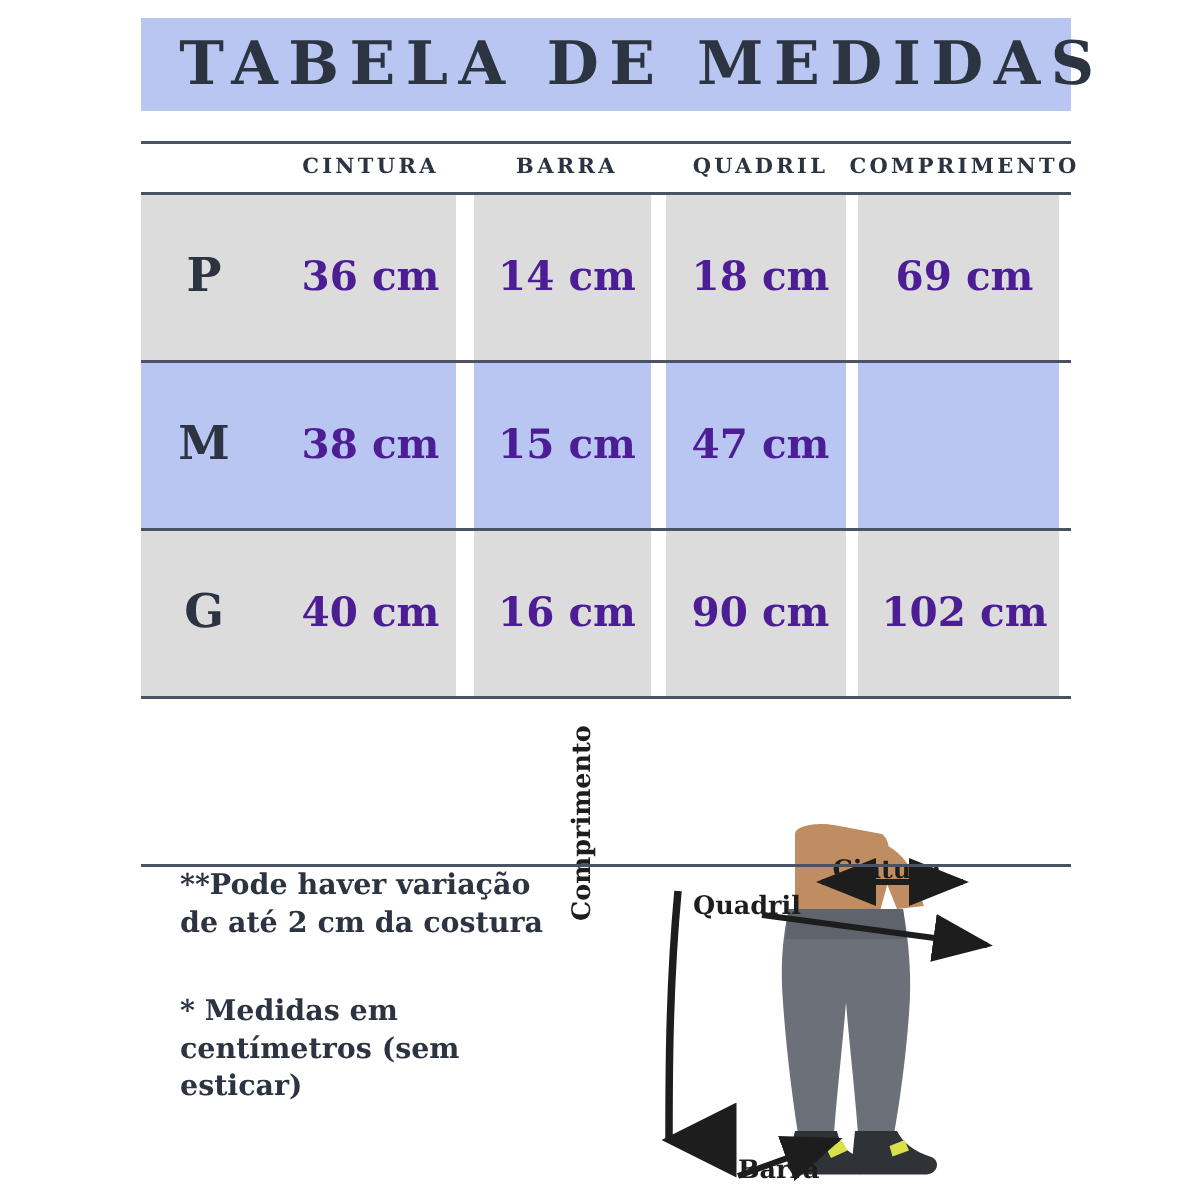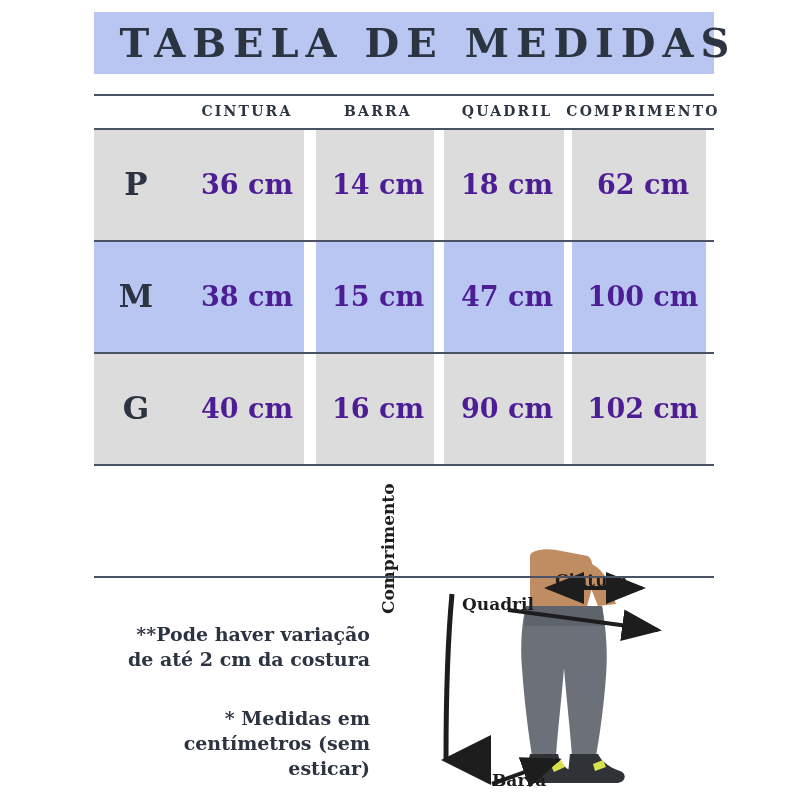--- a/index.html
+++ b/index.html
@@ -119,27 +119,26 @@
     background: #4a5263;
     z-index: 5;
   }
 
   
   .notes {
     position: absolute;
     left: 120px;
     top: 578px;
     width: 250px;
-    text-align: right;
+    text-align: left;
     font-family: "DejaVu Serif", serif;
     font-weight: 700;
     font-size: 19px;
     line-height: 25px;
     color: #2c3442;
-    margin-top: 44px;
   }
   .notes .note2 { margin-top: 34px; }
 
   
   .illus {
     position: absolute;
     left: 380px;
     top: 548px;
     width: 420px;
     height: 252px;
@@ -200,44 +199,41 @@
       <div class="cell c-1">
           <span class="val-label">36 cm</span>
         </div>
       <div class="cell c-2">
           <span class="val-label">14 cm</span>
         </div>
       <div class="cell c-3">
           <span class="val-label">18 cm</span>
         </div>
       <div class="cell c-4">
-          <span class="val-label">62 cm</span>
+          <span class="val-label">69 cm</span>
         </div>
     </div>
 
     <div class="row">
       <div class="band" style="left:0px;   width:86px;  background:#b9c6f2;"></div>
       <div class="band" style="left:86px;  width:124px; background:#b9c6f2;"></div>
       <div class="band" style="left:222px; width:118px; background:#b9c6f2;"></div>
       <div class="band" style="left:350px; width:120px; background:#b9c6f2;"></div>
       <div class="band" style="left:478px; width:134px; background:#b9c6f2;"></div>
       <div class="cell c-size">
           <span class="size-label">M</span>
         </div>
       <div class="cell c-1">
           <span class="val-label">38 cm</span>
         </div>
       <div class="cell c-2">
           <span class="val-label">15 cm</span>
         </div>
       <div class="cell c-3">
           <span class="val-label">47 cm</span>
-        </div>
-      <div class="cell c-4">
-          <span class="val-label">100 cm</span>
         </div>
     </div>
 
     <div class="row">
       <div class="band" style="left:0px;   width:86px;  background:#dcdcdc;"></div>
       <div class="band" style="left:86px;  width:124px; background:#dcdcdc;"></div>
       <div class="band" style="left:222px; width:118px; background:#dcdcdc;"></div>
       <div class="band" style="left:350px; width:120px; background:#dcdcdc;"></div>
       <div class="band" style="left:478px; width:134px; background:#dcdcdc;"></div>
       <div class="cell c-size">

